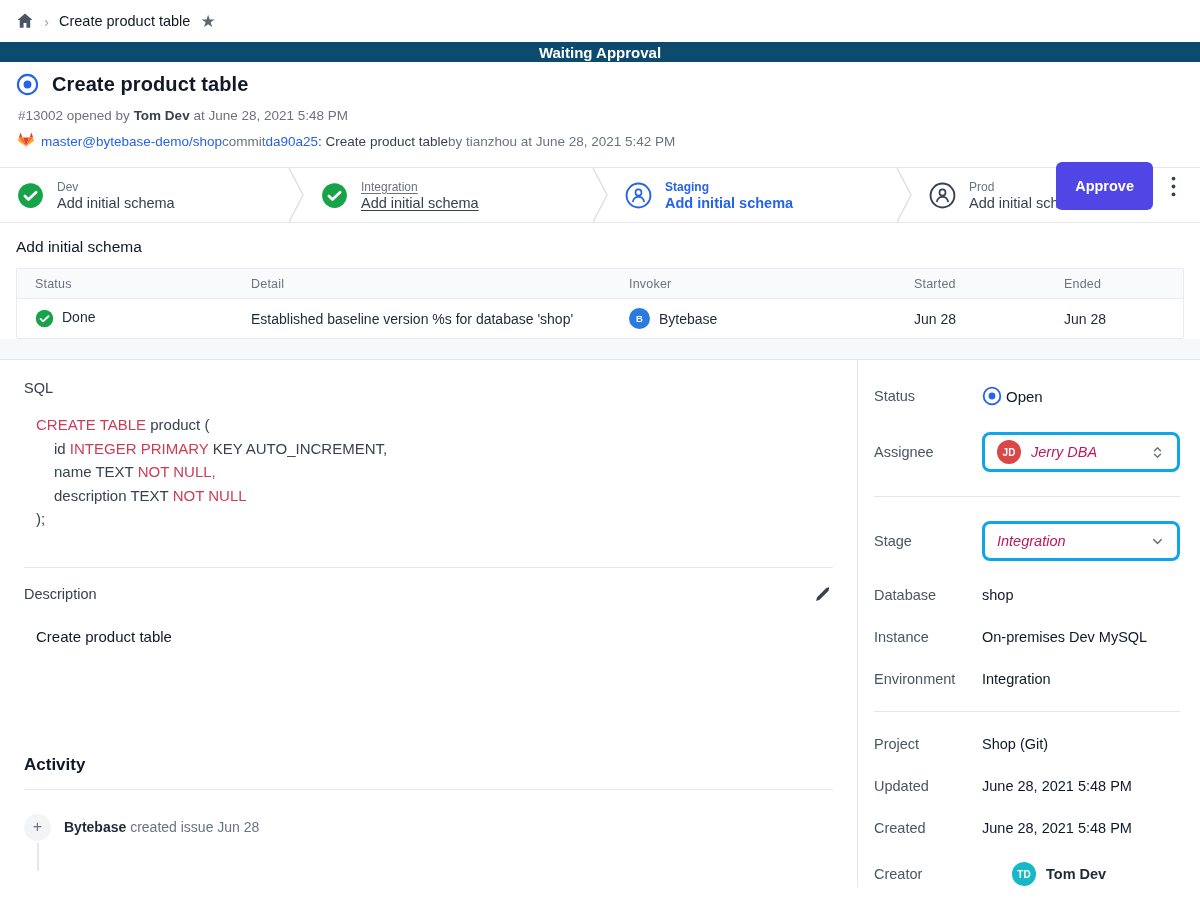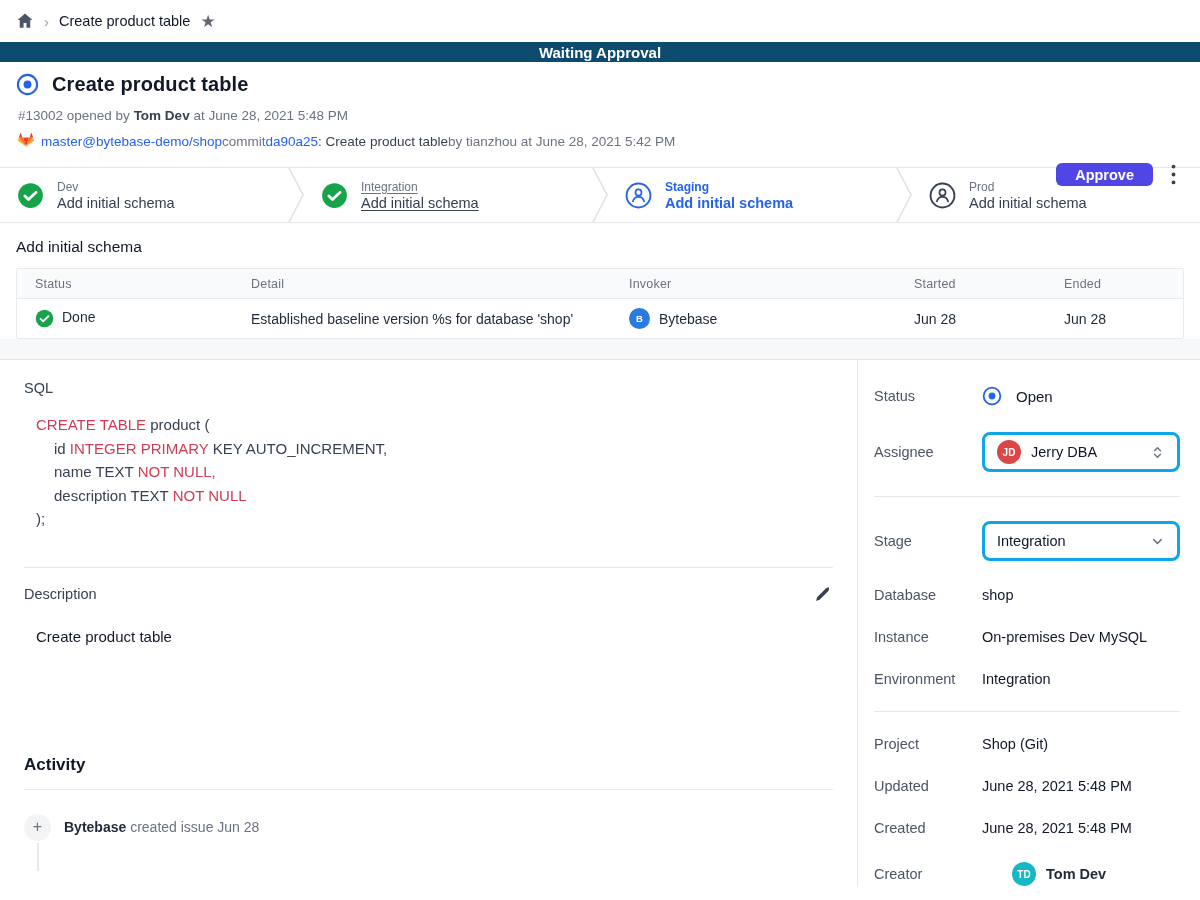--- a/index.html
+++ b/index.html
@@ -22,21 +22,21 @@
   .title-row { display:flex; align-items:center; gap:13px; }
   .title-row h1 { font-size:20px; font-weight:700; letter-spacing:.1px; }
   .open-icon { width:23px; height:23px; flex:none; display:flex; }
   .meta-line { margin:12px 0 0 2px; font-size:13.5px; color:#6b7280; }
   .meta-line .author { color:#374151; font-weight:600; }
   .commit-line { margin:9px 0 0 2px; font-size:13.5px; color:#6b7280; display:flex; align-items:center; }
   .commit-line .tanuki { margin-right:7px; flex:none; }
   .link { color:#2563eb; cursor:pointer; }
   .commit-msg { color:#374151; }
   .header-actions { position:absolute; top:100px; right:22px; display:flex; align-items:center; gap:16px; }
-  .approve-btn { background:#4f46e5; color:#fff; border:none; border-radius:6px; height:23px; padding:0 19px;
+  .approve-btn { background:#4f46e5; color:#fff; border:none; border-radius:6px; height:48px; padding:0 19px;
                  font-size:14.5px; font-weight:600; font-family:inherit; cursor:pointer; }
   .kebab { display:flex; cursor:pointer; padding:2px; }
 
   
   .pipeline { height:56px; border-top:1px solid #e5e7eb; border-bottom:1px solid #e5e7eb;
               display:flex; align-items:stretch; background:#fff; }
   .stage { flex:1; display:flex; align-items:center; gap:13px; padding-left:17px; cursor:pointer; }
   .stage-icon { width:27px; height:27px; flex:none; display:flex; }
   .stage-text { display:flex; flex-direction:column; gap:1px; }
   .stage-env { font-size:12px; color:#6b7280; }
@@ -88,26 +88,26 @@
   .plus-circle { width:27px; height:27px; border-radius:50%; background:#f3f4f6; color:#6b7280;
                  display:flex; align-items:center; justify-content:center; font-size:16px; flex:none; }
   .activity-text { font-size:14px; color:#6b7280; }
   .activity-text .author { color:#1f2937; font-weight:700; }
   .activity-connector { position:absolute; left:13px; top:29px; width:1.5px; height:28px; background:#e5e7eb; }
 
   
   .side-row { display:flex; align-items:center; }
   .side-label { width:108px; flex:none; font-size:14.5px; color:#4b5563; }
   .side-value { font-size:14.5px; color:#111827; font-weight:500; }
-  .status-value { display:flex; align-items:center; gap:14px; font-size:15px; font-weight:500; }
+  .status-value { display:flex; align-items:center; gap:4px; font-size:15px; font-weight:500; }
   .status-value svg { width:20px; height:20px; }
   .select { flex:1; height:40px; border:3px solid #0ea5e9; border-radius:8px; background:#fff;
             display:flex; align-items:center; gap:10px; padding:0 12px; cursor:pointer;
             box-shadow:0 1px 1px rgba(0,0,0,.03); }
-  .select .sel-text { flex:1; font-size:14.5px; color:#0f172a; }
+  .select .sel-text { flex:1; font-size:14.5px; color:#be185d;font-style:italic; }
   .side-divider { border:none; border-top:1px solid #e5e7eb; margin:24px 0; }
   .mt22 { margin-top:22px; } .mt26 { margin-top:26px; } .h28 { min-height:28px; }
   .creator-value { display:flex; align-items:center; gap:10px; font-size:14.5px; font-weight:600; color:#1f2937;padding-left:30px; }
 </style>
 </head>
 <body>
 
 <div class="breadcrumb">
   <span class="home-btn">
     <svg width="18" height="18" viewBox="0 0 20 20">

